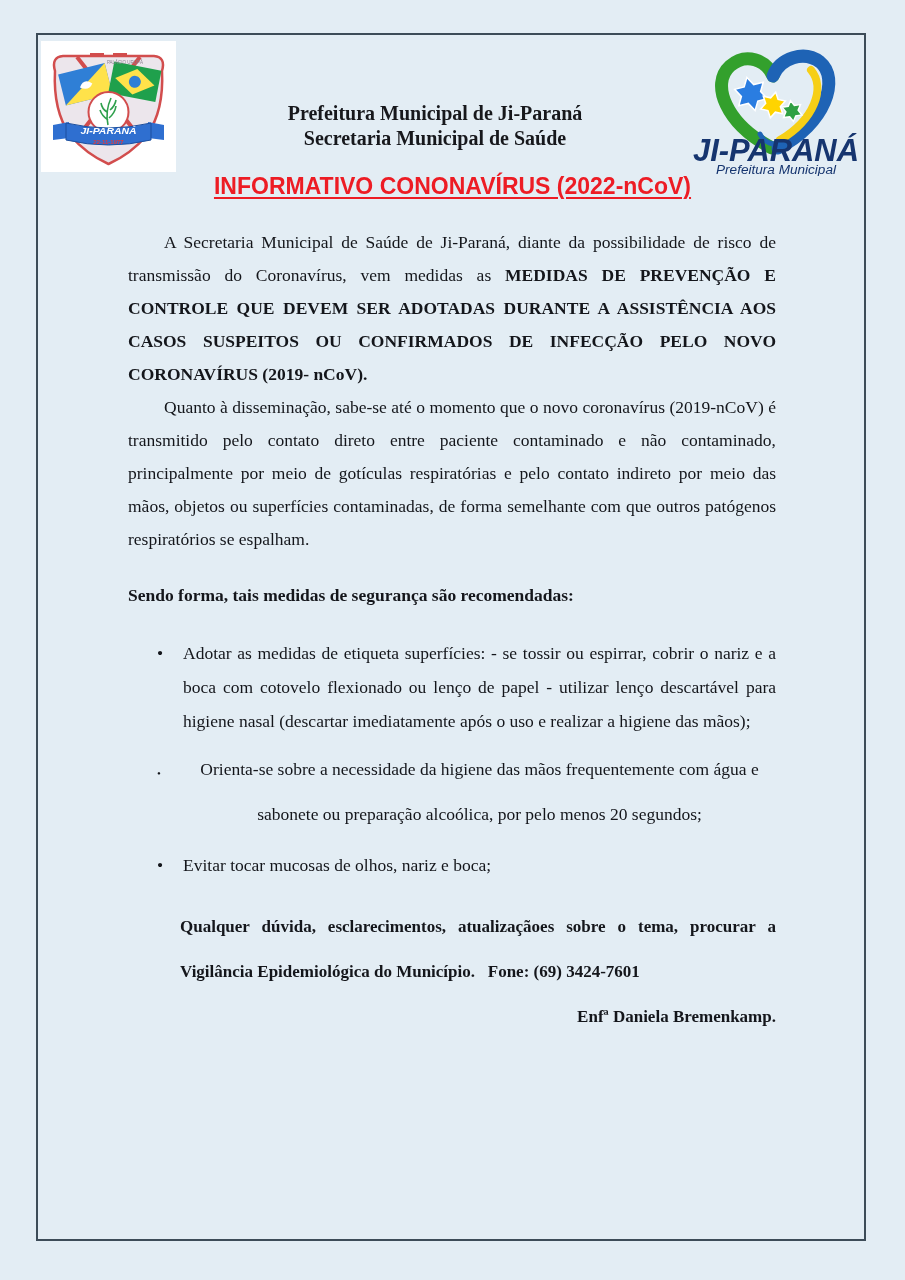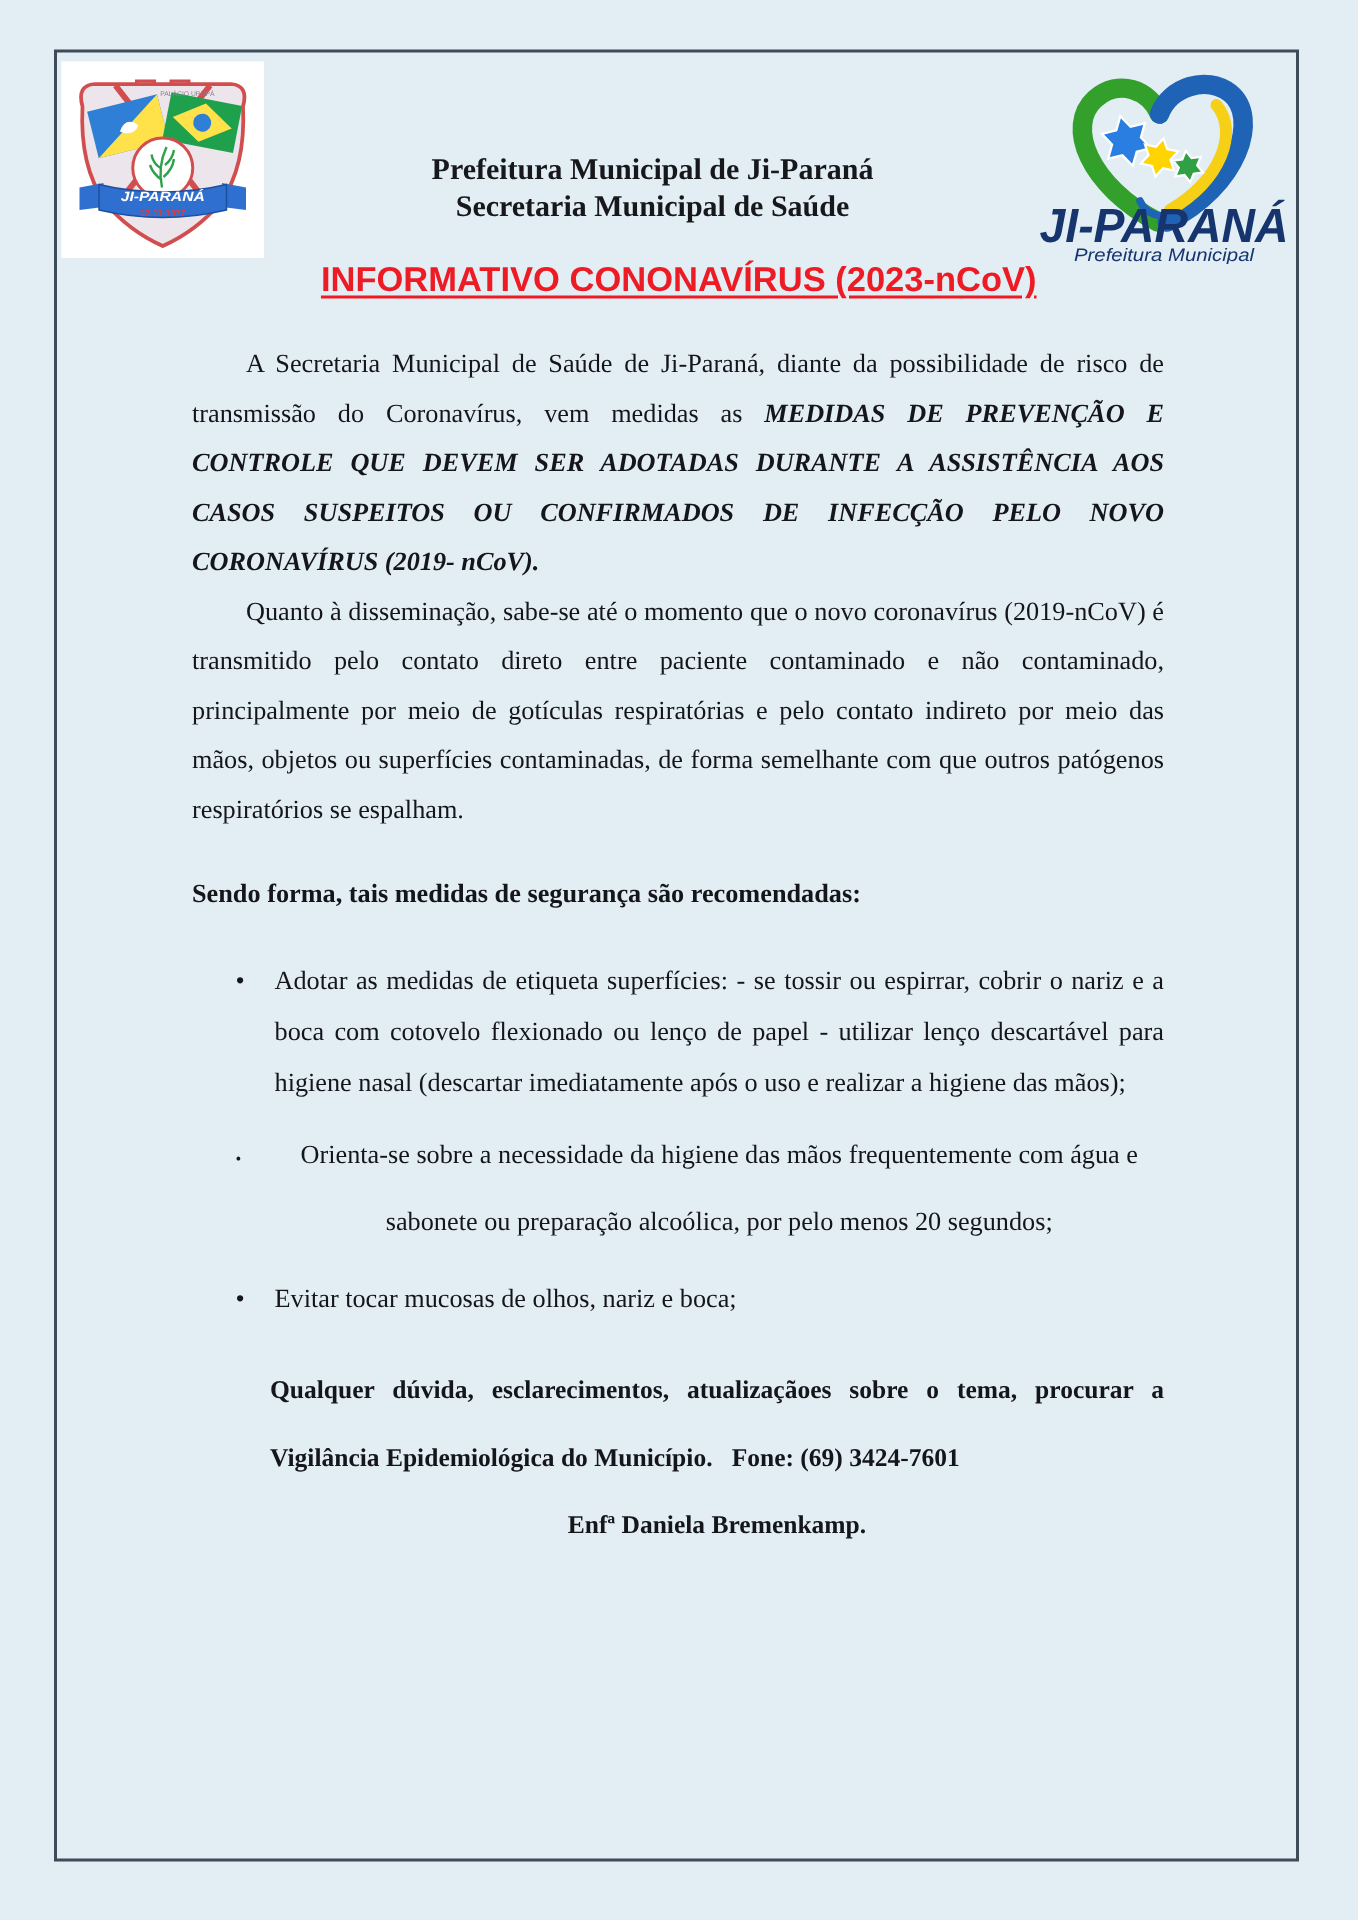--- a/index.html
+++ b/index.html
@@ -40,32 +40,32 @@
   .doc-title span {
     text-decoration:underline;
     text-decoration-thickness:2px;
     text-underline-offset:3px;
   }
   .body-col {
     position:absolute; left:128px; top:226px; width:648px;
     font-size:17.5px; text-align:justify;
   }
   .para { margin:0; line-height:33px; text-indent:36px; }
-  .b { font-weight:bold;font-style:italic; }
+  .b { font-weight:bold; }
   .sec-head { margin:23px 0 0 0; line-height:33px; font-weight:bold; text-align:left; }
   ul.bullets { margin:24px 0 0 0; padding:0 0 0 55px; list-style:none; }
   ul.bullets li { position:relative; line-height:34px; text-align:justify; }
   ul.bullets li::before { content:"\2022"; position:absolute; left:-26px; top:0; }
   ul.bullets li:nth-child(2) { margin-top:9px; line-height:45px; text-align:center; }
   ul.bullets li:nth-child(2)::before { font-size:11px; top:4px; }
   ul.bullets li:nth-child(3) { margin-top:6px; line-height:45px; }
   .footer-block { margin:16px 0 0 0; padding-left:52px; font-weight:bold; }
   .footer-block p { margin:0; line-height:45px; font-size:17px; }
   .footer-contact { text-align:justify; }
-  .footer-sign { text-align:center; }
+  .footer-sign { text-align:right; }
 </style>
 </head>
 <body>
 
 <div class="frame"></div>
 
 <div class="crest-box">
   <svg width="135" height="131" viewBox="0 0 135 131" xmlns="http://www.w3.org/2000/svg">
     <rect width="135" height="131" fill="#ffffff"></rect>
 
@@ -112,21 +112,21 @@
     <path d="M72,100 A16,16 0 0 0 94,108" fill="none" stroke="#1e63b5" stroke-width="5" stroke-linecap="round"></path>
     <polygon transform="rotate(-14 63 60)" fill="#2a7de1" stroke="#ffffff" stroke-width="1.5" points="63,43 67.9,51.5 77.7,51.5 72.9,60 77.7,68.5 67.9,68.5 63,77 58.1,68.5 48.3,68.5 53.1,60 48.3,51.5 58.1,51.5"></polygon>
     <polygon transform="rotate(12 85 71)" fill="#ffd400" stroke="#ffffff" stroke-width="1.5" points="85,58 88.8,64.5 96.3,64.5 92.5,71 96.3,77.5 88.8,77.5 85,84 81.2,77.5 73.7,77.5 77.5,71 73.7,64.5 81.2,64.5"></polygon>
     <polygon transform="rotate(-8 104 77)" fill="#2fa044" stroke="#ffffff" stroke-width="1.5" points="104,66.5 107.1,71.8 113.3,71.8 110.2,77 113.3,82.3 107.1,82.3 104,87.5 100.9,82.3 94.7,82.3 97.8,77 94.7,71.8 100.9,71.8"></polygon>
     <text x="88" y="127" text-anchor="middle" font-family="Liberation Sans, sans-serif" font-size="32" font-weight="bold" font-style="italic" fill="#16356f" textLength="166" lengthAdjust="spacingAndGlyphs">JI-PARANÁ</text>
     <text x="88" y="140" text-anchor="middle" font-family="Liberation Sans, sans-serif" font-size="12" font-style="italic" fill="#16356f" textLength="120" lengthAdjust="spacingAndGlyphs">Prefeitura Municipal</text>
   </svg>
 </div>
 
 <div class="doc-title">
-  <span>INFORMATIVO CONONAVÍRUS (2023-nCoV)</span>
+  <span>INFORMATIVO CONONAVÍRUS (2022-nCoV)</span>
 </div>
 
 <div class="body-col">
   <p class="para"><span>A Secretaria Municipal de Saúde de Ji-Paraná, diante da possibilidade de risco de transmissão do Coronavírus, vem medidas as </span><span class="b">MEDIDAS DE PREVENÇÃO E CONTROLE QUE DEVEM SER ADOTADAS DURANTE A ASSISTÊNCIA AOS CASOS SUSPEITOS OU CONFIRMADOS DE INFECÇÃO PELO NOVO CORONAVÍRUS (2019- nCoV).</span></p>
   <p class="para"><span>Quanto à disseminação, sabe-se até o momento que o novo coronavírus (2019-nCoV) é transmitido pelo contato direto entre paciente contaminado e não contaminado, principalmente por meio de gotículas respiratórias e pelo contato indireto por meio das mãos, objetos ou superfícies contaminadas, de forma semelhante com que outros patógenos respiratórios se espalham.</span></p>
 
   <p class="sec-head">Sendo forma, tais medidas de segurança são recomendadas:</p>
 
   <ul class="bullets">
       <li>Adotar as medidas de etiqueta superfícies: - se tossir ou espirrar, cobrir o nariz e a boca com cotovelo flexionado ou lenço de papel - utilizar lenço descartável para higiene nasal (descartar imediatamente após o uso e realizar a higiene das mãos);</li>

